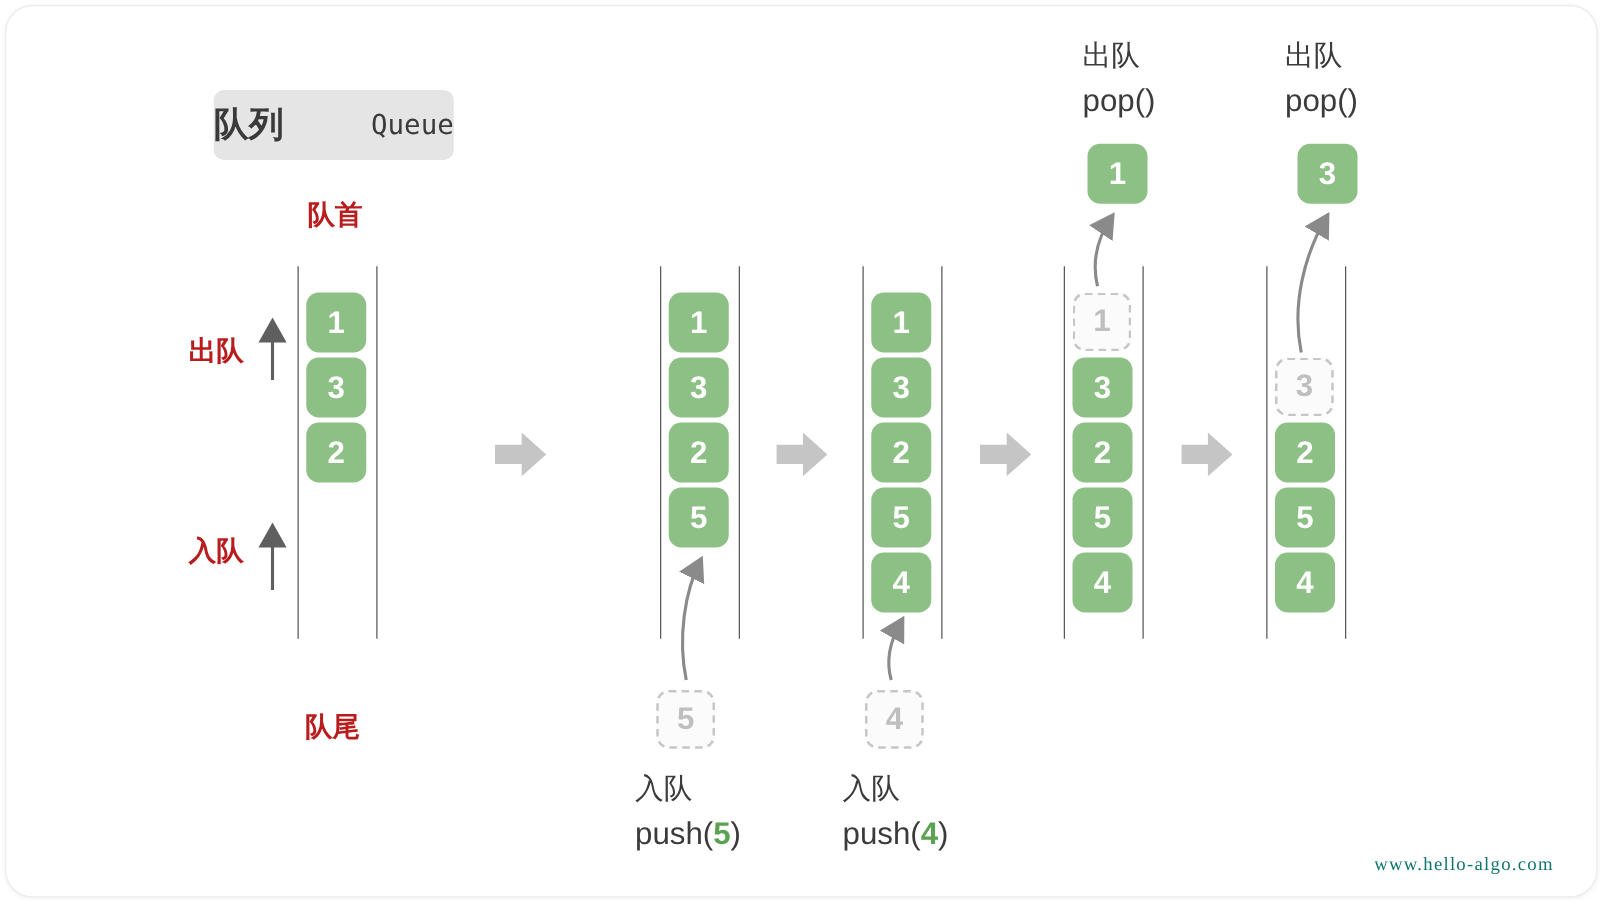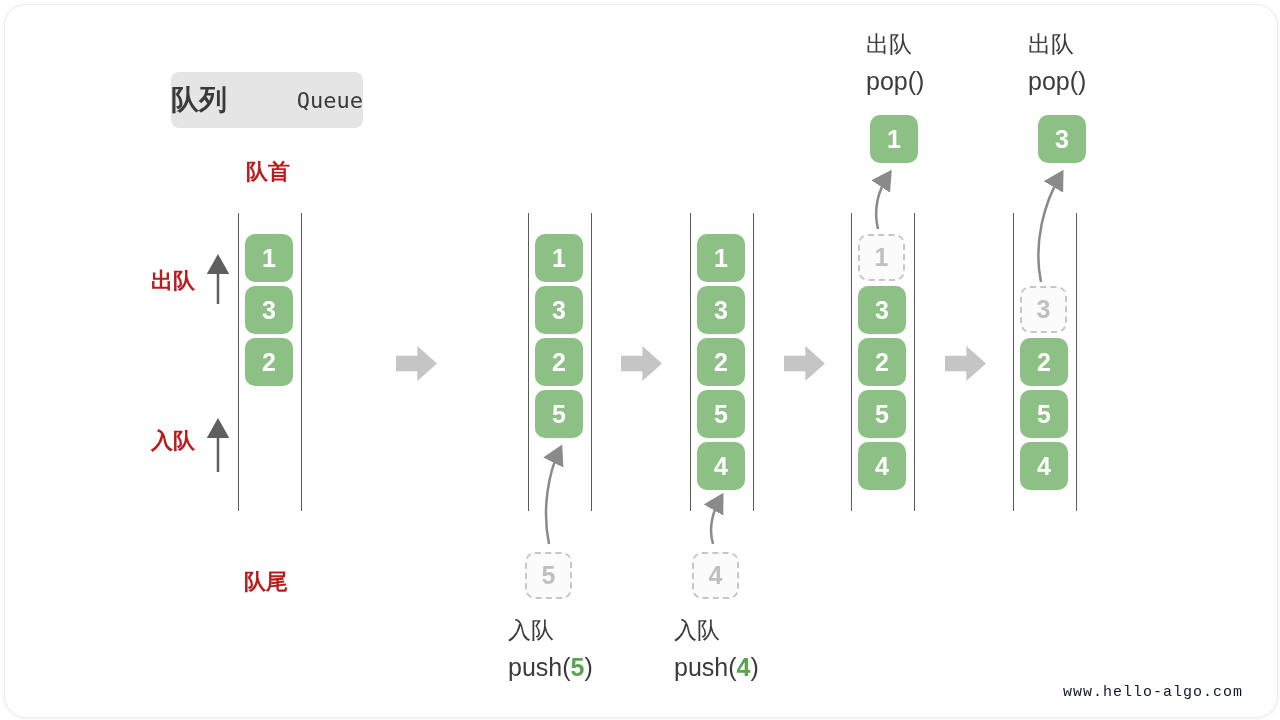--- a/index.html
+++ b/index.html
@@ -43,21 +43,21 @@
     clip-path:polygon(0 28%,52% 28%,52% 0,100% 50%,52% 100%,52% 72%,0 72%);
   }
   
   .ann{position:absolute;white-space:nowrap;}
   .ann .action{font-size:23px;color:#3b3b3b;display:block;margin-bottom:7px;}
   .ann .code{font-family:Liberation Sans, sans-serif;font-size:25px;color:#3b3b3b;display:block;}
   .ann .code .num{color:#5ba352;font-weight:bold;}
   .overlay{position:absolute;left:0;top:0;width:1272px;height:712px;pointer-events:none;}
   .watermark{
     position:absolute;right:34px;bottom:16px;
-    font-family:Liberation Mono, monospace;font-size:15px;color:#0f172a;letter-spacing:1px;
+    font-family:Liberation Serif, serif;font-size:15px;color:#0f766e;letter-spacing:1px;
   }
 </style>
 </head>
 <body>
 
 <div class="card">
 
   <div class="badge">
     <span class="badge-zh">队列</span>
     <span class="badge-en">Queue</span>

